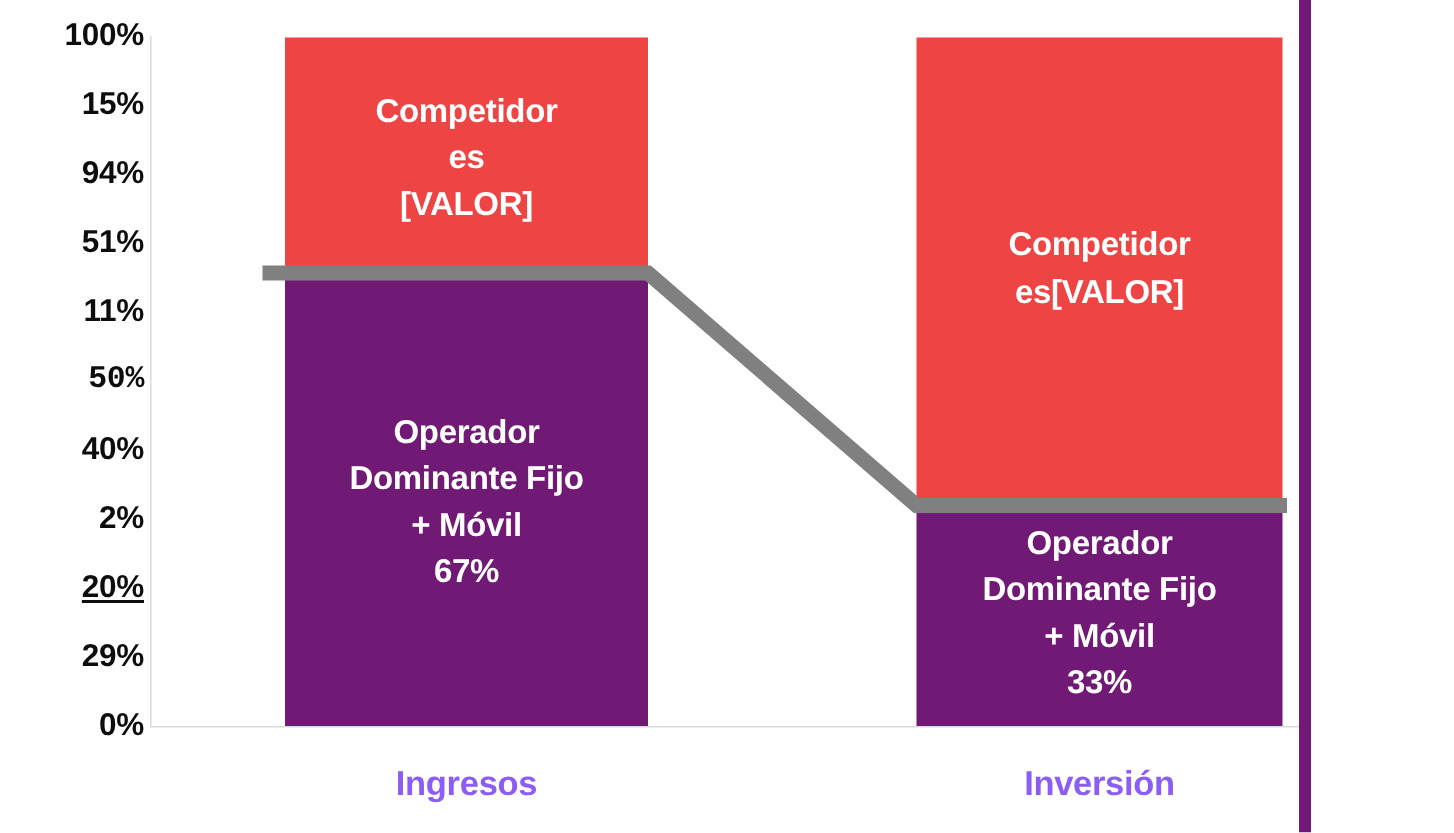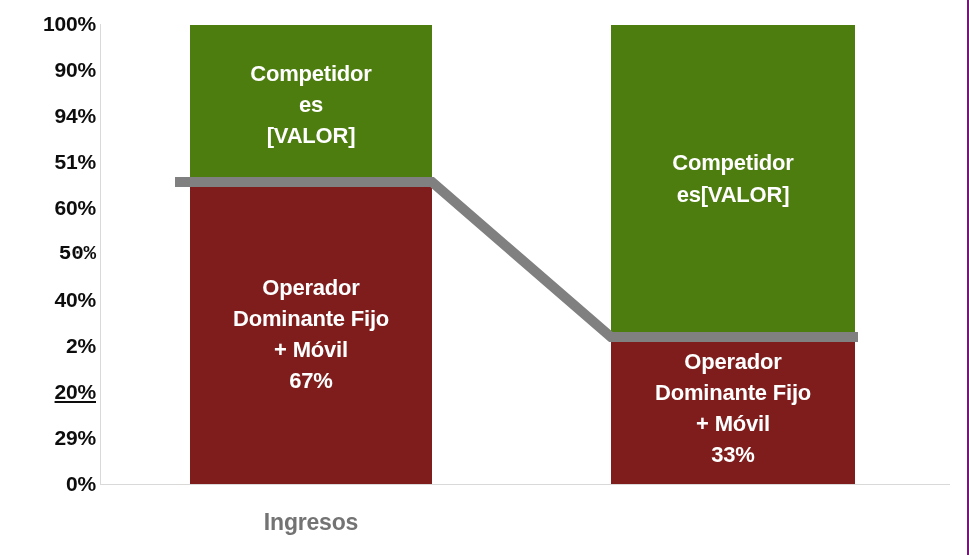--- a/index.html
+++ b/index.html
@@ -6,26 +6,26 @@
   html, body {
     margin: 0;
     padding: 0;
     background: #ffffff;
   }
   body {
     font-family: "Liberation Sans", sans-serif;
   }
   #chart-root {
     position: relative;
-    width: 969px;
+    width: 874px;
     height: 555px;
     background: #ffffff;
     overflow: hidden;
     box-sizing: border-box;
-    border-right: 2px solid #701a75;
+    border-right: 8px solid #701a75;
   }
 
   
   .y-axis-line {
     position: absolute;
     left: 100px;
     top: 24px;
     width: 1px;
     height: 460px;
     background: #d9d9d9;
@@ -62,22 +62,22 @@
     top: 0;
   }
   .bar-seg {
     position: absolute;
     box-sizing: border-box;
     display: flex;
     align-items: center;
     justify-content: center;
     text-align: center;
   }
-  .seg-green { background: #4d7c0f; }
-  .seg-blue  { background: #7f1d1d; text-align: center; }
+  .seg-green { background: #ef4444; }
+  .seg-blue  { background: #701a75; text-align: center; }
   .seg-label {
     color: #ffffff;
     font-weight: bold;
     font-size: 22px;
     line-height: 1.42;
     padding: 0 6px;
     white-space: pre-line;
     letter-spacing: -0.2px;
   }
 
@@ -90,48 +90,48 @@
     height: 555px;
     pointer-events: none;
   }
 
   
   .cat-label {
     position: absolute;
     top: 509px;
     font-size: 23px;
     font-weight: bold;
-    color: #737373;
+    color: #8b5cf6;
     text-align: center;
     letter-spacing: -0.2px;
   }
 </style>
 </head>
 <body>
 
 <div id="chart-root">
 
   <div class="y-axis-line"></div>
 
   <div class="x-axis-line"></div>
 
   <div class="y-tick-wrap" style="top:24px;">
     <div class="y-tick-label" style="top:-11px;">100%</div>
   </div>
   <div class="y-tick-wrap" style="top:70px;">
-    <div class="y-tick-label" style="top:-11px;">90%</div>
+    <div class="y-tick-label" style="top:-11px;">15%</div>
   </div>
   <div class="y-tick-wrap" style="top:116px;">
     <div class="y-tick-label" style="top:-11px;">94%</div>
   </div>
   <div class="y-tick-wrap" style="top:162px;">
     <div class="y-tick-label" style="top:-11px;">51%</div>
   </div>
   <div class="y-tick-wrap" style="top:208px;">
-    <div class="y-tick-label" style="top:-11px;">60%</div>
+    <div class="y-tick-label" style="top:-11px;">11%</div>
   </div>
   <div class="y-tick-wrap" style="top:254px;">
     <div class="y-tick-label" style="top:-11px;font-family:Liberation Mono, monospace;">50%</div>
   </div>
   <div class="y-tick-wrap" style="top:300px;">
     <div class="y-tick-label" style="top:-11px;">40%</div>
   </div>
   <div class="y-tick-wrap" style="top:346px;">
     <div class="y-tick-label" style="top:-11px;">2%</div>
   </div>
@@ -170,14 +170,15 @@
 + Móvil
 33%</span>
     </div>
   </div>
 
   <svg class="connector-svg" viewBox="0 0 969 555">
     <polyline points="175,182 432,182 611,337 858,337" fill="none" stroke="#808080" stroke-width="10" stroke-linejoin="miter" stroke-linecap="butt"></polyline>
   </svg>
 
   <div class="cat-label" style="left:190px; width:242px;">Ingresos</div>
+  <div class="cat-label" style="left:611px; width:244px;">Inversión</div>
 
 </div>
 
 </body></html>

